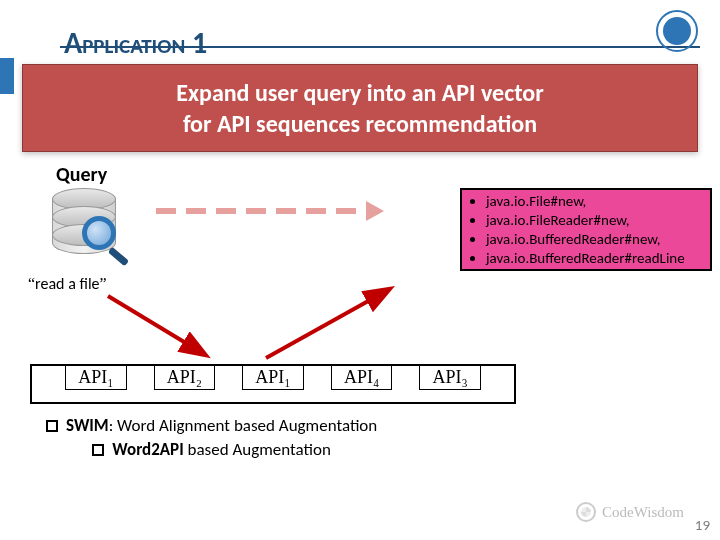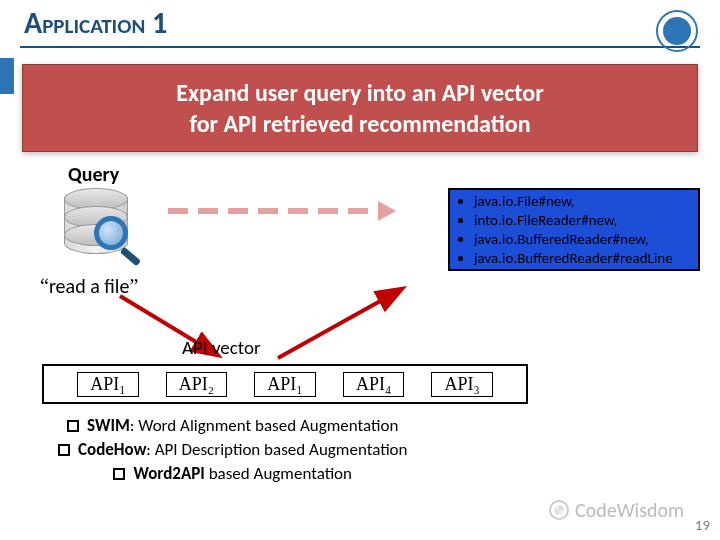--- a/index.html
+++ b/index.html
@@ -5,23 +5,24 @@
   * { margin: 0; padding: 0; box-sizing: border-box; }
   body {
     width: 720px;
     height: 540px;
     background: #fff;
     font-family: Calibri, Arial, sans-serif;
     position: relative;
     overflow: hidden;
   }
   .title-bar {
-    padding: 4px 20px 4px 24px;
+    padding: 24px 20px 4px 24px;
     position: relative;
     height: 52px;
+    margin-left: 40px;
   }
   .title-text {
     color: #1f4e79;
     font-size: 30px;
     font-weight: bold;
     font-variant: small-caps;
   }
   .title-underline {
     position: absolute;
     left: 20px; right: 20px; bottom: 4px;
@@ -56,21 +57,21 @@
     text-align: center;
     font-size: 24px;
     font-weight: bold;
     padding: 12px 0;
     box-shadow: 0 2px 6px rgba(0,0,0,.25);
     border: 1px solid #8c3836;
     line-height: 1.3;
   }
   .content {
     position: relative;
-    margin: 0 20px;
+    margin: 0 8px;
     height: 340px;
     text-decoration: underline;
   }
   .query-label {
     position: absolute;
     left: 48px; top: 0;
     font-weight: bold;
     font-size: 20px;
   }
   .apiseq-label {
@@ -113,21 +114,21 @@
     left: 58px; top: 58px;
     width: 22px; height: 7px;
     background: #1f4e79;
     border-radius: 3px;
     transform: rotate(40deg);
     transform-origin: left center;
   }
   .read-file {
     position: absolute;
     left: 20px; top: 112px;
-    font-size: 20px;
+    font-size: 16px;
   }
   .quote { font-family: Georgia, serif; }
   .dashed-arrow {
     position: absolute;
     left: 148px; top: 42px;
     width: 250px; height: 14px;
     display: flex;
     align-items: center;
     gap: 10px;
   }
@@ -139,21 +140,21 @@
     width: 0; height: 0;
     border-left: 18px solid #e6a19e;
     border-top: 10px solid transparent;
     border-bottom: 10px solid transparent;
   }
   .seq-box {
     position: absolute;
     right: 0; top: 26px;
     width: 252px;
     border: 2px solid #000;
-    background: #1d4ed8;
+    background: #ec4899;
     padding: 2px 4px 2px 8px;
     font-size: 15px;
   }
   .seq-box li {
     list-style: disc;
     margin-left: 16px;
     line-height: 1.25;
   }
   .seq-note {
     position: absolute;
@@ -180,21 +181,21 @@
     font-size: 19px;
   }
   .vector-box {
     position: absolute;
     left: 22px; top: 202px;
     width: 486px; height: 40px;
     border: 2px solid #000;
     display: flex;
     align-items: flex-end;
     justify-content: space-evenly;
-    padding: 5px 6px;
+    padding: 12px 6px;
   }
   .api-chip {
     border: 1px solid #000;
     padding: 1px 12px;
     font-family: "Times New Roman", serif;
     font-size: 18px;
   }
   .bullets {
     position: absolute;
     left: 38px; top: 252px;
@@ -205,25 +206,26 @@
   .bullets .sq {
     display: inline-block;
     width: 12px; height: 12px;
     border: 2px solid #000;
     margin-right: 8px;
     vertical-align: -1px;
   }
   .watermark {
     position: absolute;
     right: 36px; bottom: 18px;
-    font-size: 20px;
+    font-size: 15px;
     color: #bbb;
     display: flex;
     align-items: center;
     gap: 6px;
+    font-family: Liberation Serif, serif;
   }
   .wm-logo {
     width: 20px; height: 20px;
     border: 2px solid #ccc;
     border-radius: 50%;
     position: relative;
   }
   .wm-logo::after {
     content:"";
     position:absolute; inset:3px;
@@ -244,21 +246,21 @@
   <span class="title-text">Application 1</span>
   <div class="title-underline"></div>
 </div>
 <div class="side-tab"></div>
 <div class="logo">
     <div class="logo-inner"></div>
   </div>
 
 <div class="banner">
   <div>Expand user query into an API vector</div>
-  <div>for API retrieved recommendation</div>
+  <div>for API sequences recommendation</div>
 </div>
 
 <div class="content">
   <div class="query-label">Query</div>
 
   <div class="db-icon">
     <div class="cyl-body" style="top:10px;height:56px"></div>
     <div class="cyl" style="top:0"></div>
     <div class="cyl" style="top:18px"></div>
     <div class="cyl" style="top:36px"></div>
@@ -276,21 +278,21 @@
       <div class="dash"></div>
     <div class="dash"></div>
       <div class="dash"></div>
       <div class="dash"></div>
     <div class="dash"></div>
       <div class="head"></div>
   </div>
 
   <ul class="seq-box">
     <li>java.io.File#new,</li>
-    <li>into.io.FileReader#new,</li>
+    <li>java.io.FileReader#new,</li>
     <li>java.io.BufferedReader#new,</li>
     <li>java.io.BufferedReader#readLine</li>
   </ul>
 
 
   <svg class="red-arrow left" viewBox="0 0 110 70">
     <defs>
         <marker id="ah1" markerWidth="10" markerHeight="10" refX="6" refY="3" orient="auto">
       <path d="M0,0 L8,3 L0,6 Z" fill="#c00000"></path>
         </marker>
@@ -299,33 +301,31 @@
   </svg>
   <svg class="red-arrow right" viewBox="0 0 140 80">
     <defs>
         <marker id="ah2" markerWidth="10" markerHeight="10" refX="6" refY="3" orient="auto">
       <path d="M0,0 L8,3 L0,6 Z" fill="#c00000"></path>
         </marker>
       </defs>
     <line x1="8" y1="74" x2="130" y2="6" stroke="#c00000" stroke-width="4" marker-end="url(#ah2)"></line>
   </svg>
 
-  <div class="api-vector-label">API vector</div>
 
   <div class="vector-box">
     <span class="api-chip">API₁</span>
     <span class="api-chip">API₂</span>
     <span class="api-chip">API₁</span>
     <span class="api-chip">API₄</span>
     <span class="api-chip">API₃</span>
   </div>
 
   <div class="bullets">
     <div><span class="sq"></span><b>SWIM</b><span>: Word Alignment based Augmentation</span></div>
-    <div><span class="sq"></span><b>CodeHow</b><span>: API Description based Augmentation</span></div>
     <div><span class="sq"></span><b>Word2API</b><span> based Augmentation</span></div>
   </div>
 </div>
 
 <div class="watermark">
   <span class="wm-logo"></span>
   <span>CodeWisdom</span>
 </div>
 <div class="page-num">19</div>
 

